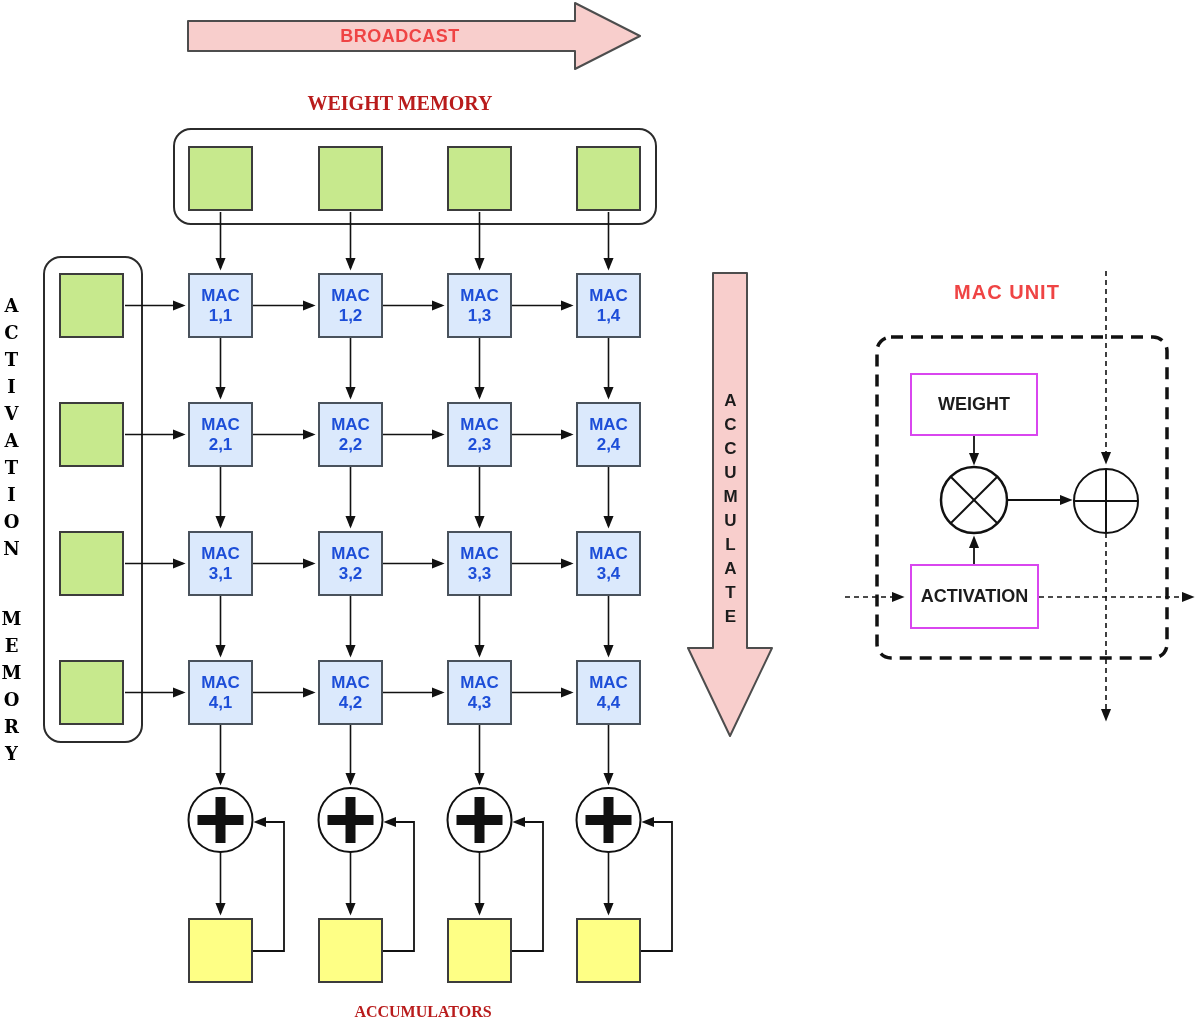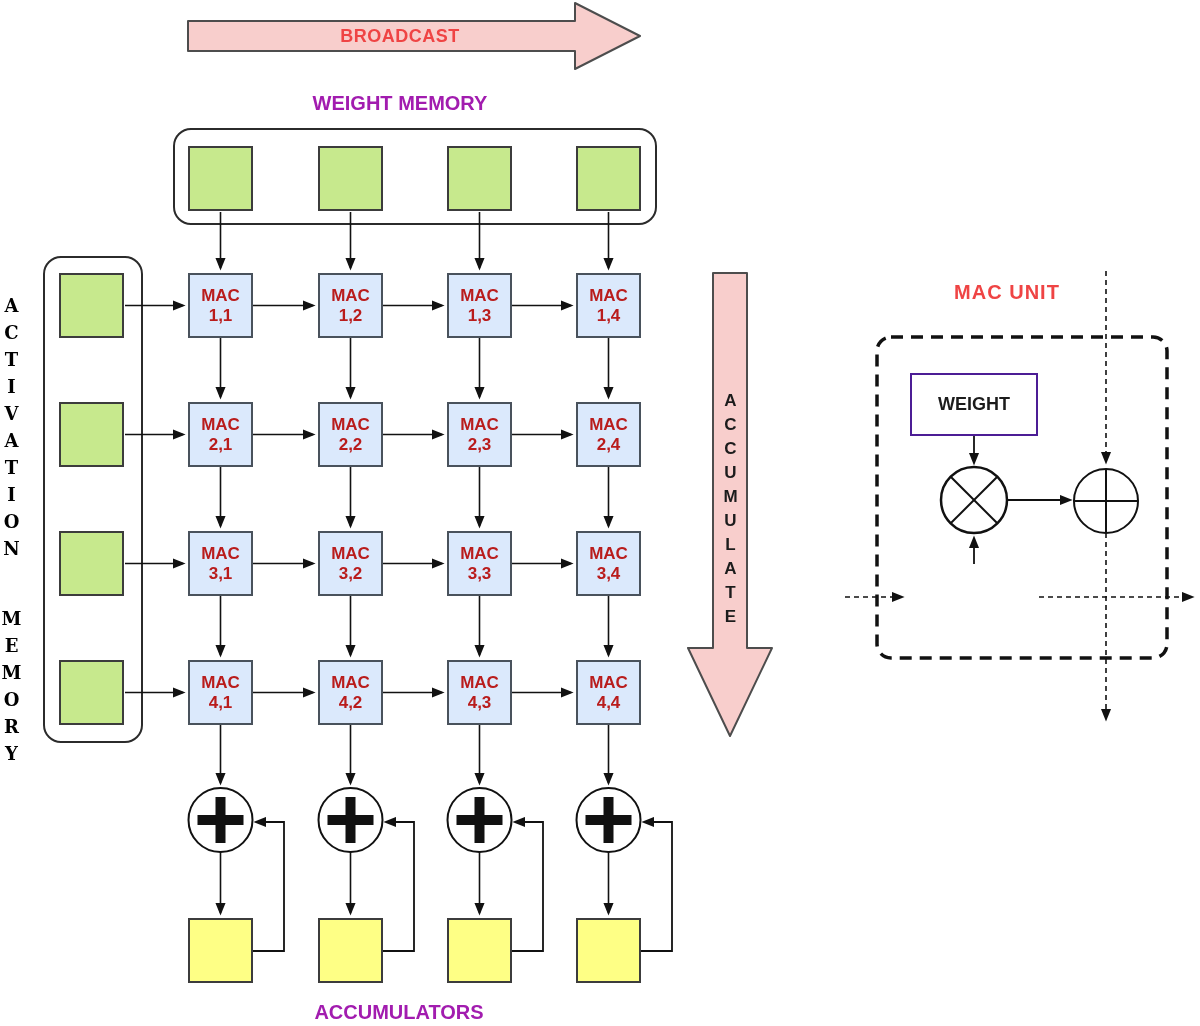--- a/index.html
+++ b/index.html
@@ -6,41 +6,41 @@
   #stage{position:relative;width:1200px;height:1026px;background:#ffffff;overflow:hidden;
          font-family:"Liberation Sans",sans-serif;}
   #stage svg.wires{position:absolute;left:0;top:0;z-index:2;pointer-events:none;}
   .shape{position:absolute;box-sizing:border-box;z-index:1;}
   .container-box{border:2px solid #2b2b2b;border-radius:18px;background:transparent;}
   .cell{width:65px;height:65px;border:2px solid #3c3c3c;}
   .cell.green{background:#c7e98d;}
   .cell.yellow{background:#feff85;}
   .mac{width:65px;height:65px;border:2px solid #49525c;background:#dbe9fc;
        display:flex;align-items:center;justify-content:center;text-align:center;
-       font-weight:bold;font-size:17px;line-height:20px;color:#b91c1c;white-space:pre-line;}
+       font-weight:bold;font-size:17px;line-height:20px;color:#1d4ed8;white-space:pre-line;}
   
   .c1{left:188px;} .c2{left:318px;} .c3{left:447px;} .c4{left:576px;}
   .r1{top:273px;}  .r2{top:402px;}  .r3{top:531px;}  .r4{top:660px;}
   .wrow{top:146px;} .acol{left:59px;} .yrow{top:918px;}
   
   .lbl{position:absolute;z-index:3;white-space:nowrap;}
   .center{transform:translate(-50%,-50%);}
-  .serif{font-family:Liberation Sans, sans-serif;font-weight:bold;color:#a21caf;}
+  .serif{font-family:Liberation Serif, serif;font-weight:bold;color:#b91c1c;}
   .sans{font-family:"Liberation Sans",sans-serif;font-weight:bold;color:#ef4444;}
   #broadcast-label{left:400px;top:36px;font-size:18px;letter-spacing:.5px;}
   #weight-memory-label{left:400px;top:103px;font-size:20px;}
-  #accumulators-label{left:399px;top:1012px;font-size:20px;}
+  #accumulators-label{left:423px;top:1012px;font-size:16px;}
   #mac-unit-title{left:1007px;top:292px;font-size:20px;letter-spacing:1px;}
   .vtext{position:absolute;z-index:3;writing-mode:vertical-rl;text-orientation:upright;}
   #activation-memory-label{left:-2px;top:295px;width:26px;line-height:26px;
      font-family:"DejaVu Serif",serif;font-weight:bold;font-size:18px;color:#000;
      letter-spacing:6px;word-spacing:16px;}
   #accumulate-label{left:720px;top:391px;width:20px;line-height:20px;
      font-weight:bold;font-size:17px;color:#1c1c1c;letter-spacing:5px;}
-  .unit-box{border:2px solid #4c1d95;background:#ffffff;display:flex;align-items:center;
+  .unit-box{border:2px solid #d946ef;background:#ffffff;display:flex;align-items:center;
      justify-content:center;font-weight:bold;font-size:18px;color:#1c1c1c;z-index:1;}
   #weight-box{left:910px;top:373px;width:128px;height:63px;}
   #activation-box{left:910px;top:564px;width:129px;height:65px;}
 </style>
 </head>
 <body>
 
 <div id="stage">
 
   <div class="shape container-box" style="left:173px;top:128px;width:484px;height:97px;"></div>
@@ -88,20 +88,21 @@
 4,3</div>
   <div class="shape mac c4 r4">MAC
 4,4</div>
 
   <div class="shape cell yellow c1 yrow"></div>
   <div class="shape cell yellow c2 yrow"></div>
   <div class="shape cell yellow c3 yrow"></div>
   <div class="shape cell yellow c4 yrow"></div>
 
   <div class="shape unit-box" id="weight-box">WEIGHT</div>
+  <div class="shape unit-box" id="activation-box">ACTIVATION</div>
 
   <svg class="wires" width="1200" height="1026" viewBox="0 0 1200 1026">
     <defs>
       <marker id="ah" viewBox="0 0 10 8" refX="8" refY="4" markerWidth="13" markerHeight="11" markerUnits="userSpaceOnUse" orient="auto">
         <path d="M0,0 L10,4 L0,8 Z" fill="#111"></path>
       </marker>
     </defs>
 
     <polygon points="188,21 575,21 575,3 640,36 575,69 575,51 188,51" fill="#f8cecc" stroke="#4d4d4d" stroke-width="2" stroke-linejoin="round"></polygon>
     <polygon points="713,273 747,273 747,648 772,648 730,736 688,648 713,648" fill="#f8cecc" stroke="#4d4d4d" stroke-width="2" stroke-linejoin="round"></polygon>

